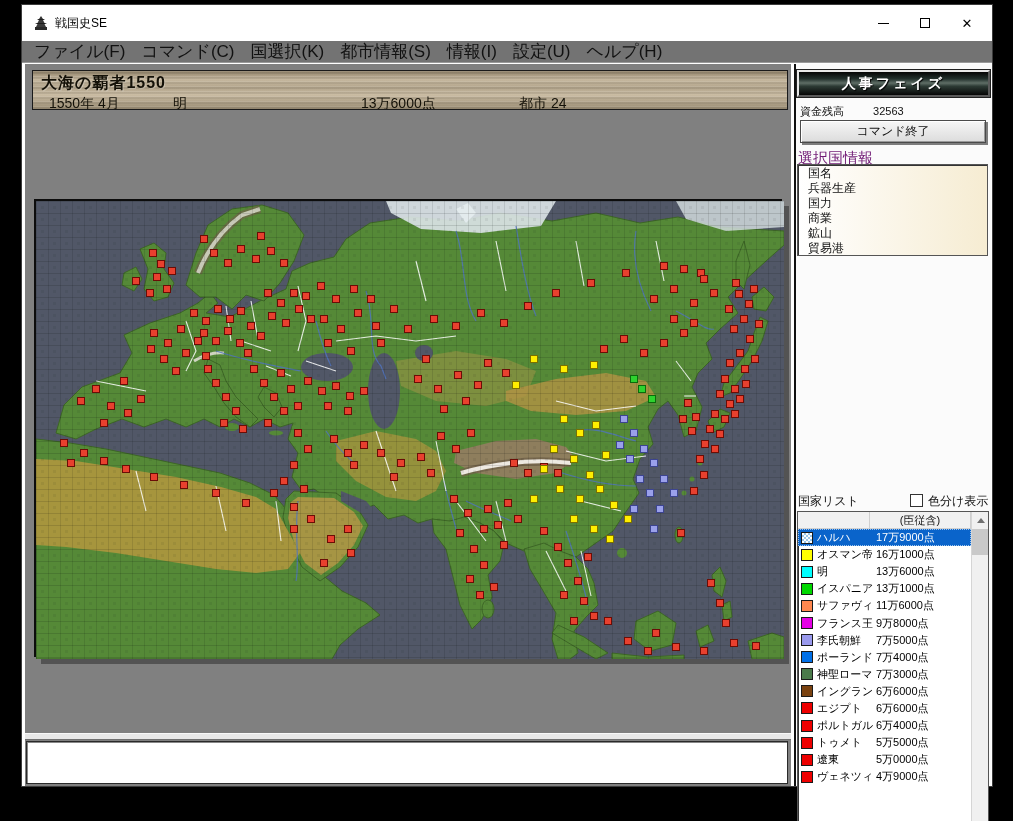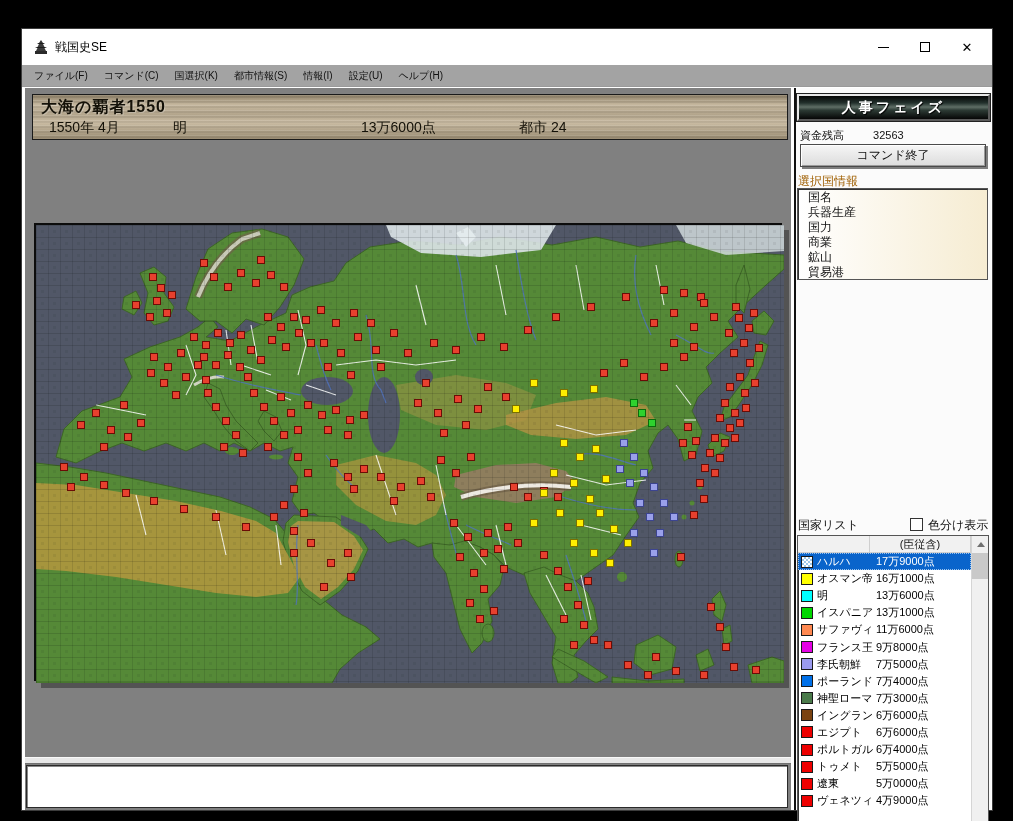--- a/index.html
+++ b/index.html
@@ -1,43 +1,43 @@
 <!DOCTYPE html>
 <html><head>
 <meta charset="utf-8">
 <style>
   * { margin:0; padding:0; box-sizing:border-box; }
   html,body { width:1013px; height:821px; background:#000; overflow:hidden;
               font-family:"Liberation Sans", sans-serif; }
 
-  .window { position:absolute; left:21px; top:28px; width:972px; height:783px;
+  .window { position:absolute; left:21px; top:4px; width:972px; height:783px;
             background:#fff; border:1px solid #3c3c3c; }
 
   
   .titlebar { position:absolute; left:0; top:0; width:100%; height:36px; background:#fff;
               display:flex; align-items:center; }
   .app-icon { width:16px; height:16px; margin-left:11px; margin-right:6px; }
   .title-text { font-size:12px; color:#000; }
   .win-btns { position:absolute; right:4px; top:0; height:36px; display:flex; }
   .win-btn { width:42px; height:36px; display:flex; align-items:center; justify-content:center;
              color:#000; font-size:13px; cursor:default; }
   .glyph-min { width:11px; height:1px; background:#000; display:block; }
   .glyph-max { width:10px; height:10px; border:1px solid #000; display:block; }
 
   
-  .menubar { position:absolute; left:0; top:36px; width:100%; height:22px; background:#a3a3a3;
-             display:flex; align-items:center; font-size:10px; color:#111; padding-left:4px;
+  .menubar { position:absolute; left:0; top:36px; width:100%; height:22px; background:#737373;
+             display:flex; align-items:center; font-size:17px; color:#111; padding-left:4px;
              border-bottom:1px solid #9a9a9a; }
   .menu-item { padding:3px 8px; }
 
   
   .client { position:absolute; left:3px; top:59px; width:766px; height:722px; background:#808080; }
 
   
-  .tan-band { position:absolute; left:7px; top:6px; width:756px; height:46px;
+  .tan-band { position:absolute; left:7px; top:6px; width:756px; height:40px;
               border:1px solid #1a1a1a;
               background:linear-gradient(180deg,#8f8168 0%,#c5b79e 22%,#b3a58c 45%,#cabca3 62%,#9a8c73 100%);
               color:#141108; overflow:hidden; }
   .tan-band::after { content:""; position:absolute; inset:0;
               background:repeating-linear-gradient(180deg, rgba(255,255,255,.10) 0 1px, rgba(0,0,0,.07) 1px 3px, rgba(255,255,255,0) 3px 5px); }
   .band-line1 { position:relative; font-size:16px; font-weight:bold; padding:2px 0 0 8px; letter-spacing:1px;
                 text-shadow:1px 1px 0 rgba(255,255,255,.25); z-index:2; }
   .band-line2 { position:relative; font-size:14px; font-weight:normal; z-index:2; height:20px; }
   .band-line2 span { position:absolute; top:1px; }
   .b-year { left:16px; } .b-nation { left:140px; } .b-score { left:328px; } .b-cities { left:486px; }
@@ -66,21 +66,21 @@
 
   .funds-row { position:absolute; left:4px; top:40px; font-size:11px; color:#111; }
   .funds-row .val { margin-left:26px; }
 
   .btn { background:linear-gradient(180deg,#f6f6f6,#dcdcdc); border:1px solid #4a4a4a;
          box-shadow:inset 1px 1px 0 #ffffff, inset -1px -1px 0 #9a9a9a, 2px 2px 0 rgba(0,0,0,.5);
          font-size:12px; color:#111; display:flex; align-items:center; justify-content:center;
          font-family:Liberation Sans, sans-serif; }
   .cmd-btn { position:absolute; left:4px; top:56px; width:186px; height:23px; }
 
-  .panel-label { position:absolute; font-size:12px; color:#a16207; }
+  .panel-label { position:absolute; font-size:15px; color:#701a75; }
   .sel-label { left:2px; top:85px; }
 
   .info-listbox { position:absolute; left:1px; top:100px; width:191px; height:92px;
                   border:1px solid #555; box-shadow:inset 1px 1px 0 #333;
                   background:linear-gradient(90deg,#ffffff 0%,#f6ecd2 100%);
                   font-size:12px; color:#111; padding:1px 0 0 10px; }
   .info-listbox div { line-height:15px; }
 
   .btn-grid { position:absolute; left:5px; width:188px; }
   .btn-grid .btn { position:absolute; width:89px; height:21px; }

